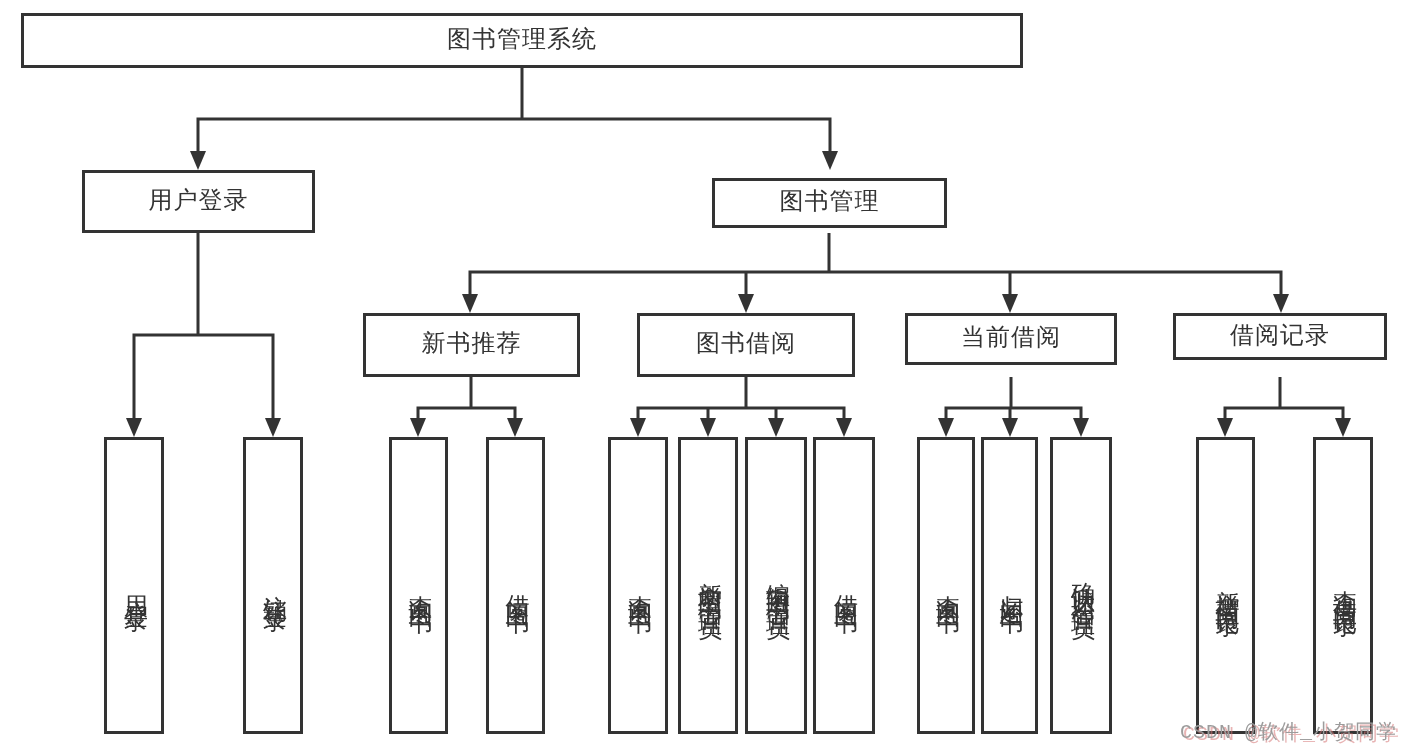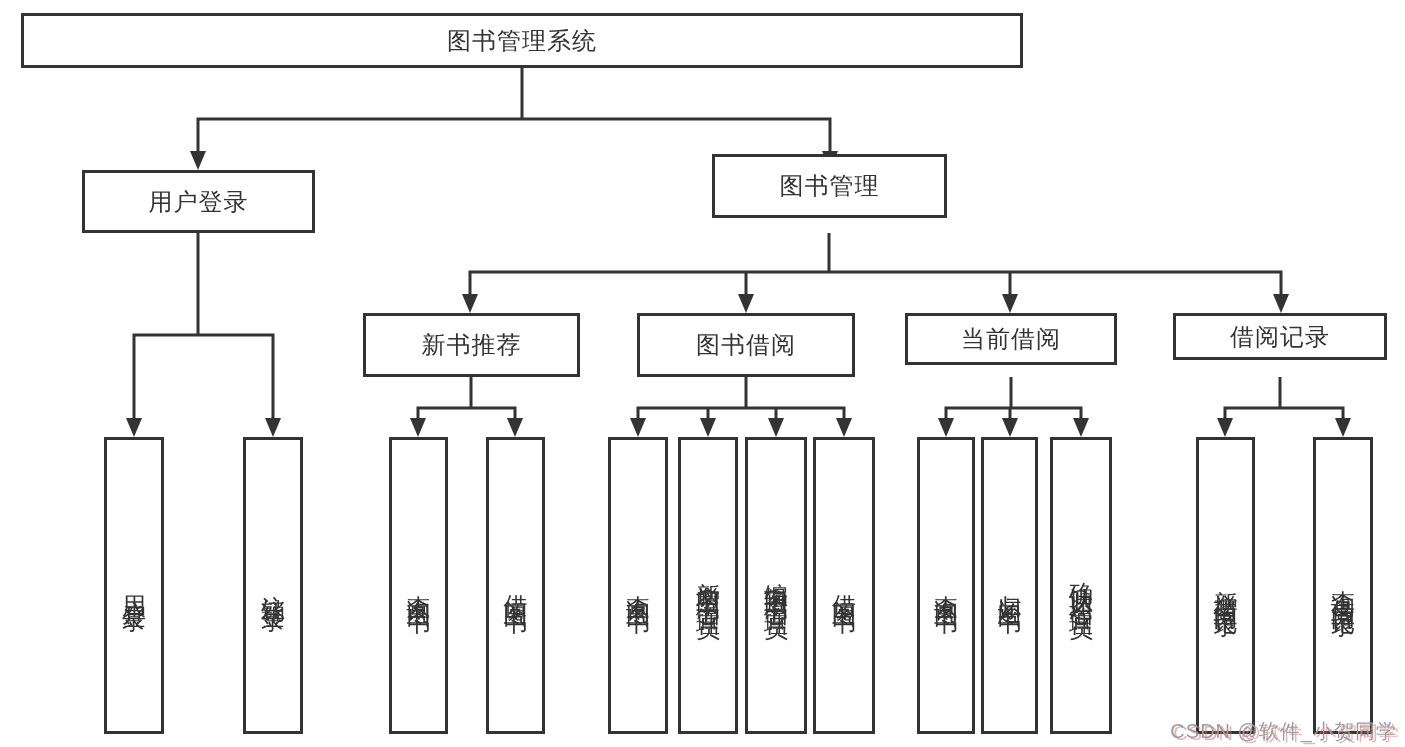--- a/index.html
+++ b/index.html
@@ -7,20 +7,21 @@
     padding: 0;
     background: #ffffff;
     font-family: "Liberation Sans", sans-serif;
   }
   #stage {
     position: relative;
     width: 1405px;
     height: 747px;
     background: #ffffff;
     overflow: hidden;
+    font-family: Liberation Mono, monospace;
   }
   #connector-svg {
     position: absolute;
     left: 0;
     top: 0;
     z-index: 0;
   }
   .node {
     position: absolute;
     box-sizing: border-box;
@@ -107,21 +108,21 @@
     </g>
   </svg>
 
   <div class="node h" style="left:21px; top:13px; width:1002px; height:55px">
     <span>图书管理系统</span>
   </div>
 
   <div class="node h" style="left:82px; top:170px; width:233px; height:63px">
     <span>用户登录</span>
   </div>
-  <div class="node h" style="left:712px; top:154px; width:235px; height:64px">
+  <div class="node h" style="left:712px; top:178px; width:235px; height:50px">
     <span>图书管理</span>
   </div>
 
   <div class="node h" style="left:363px; top:313px; width:217px; height:64px">
     <span>新书推荐</span>
   </div>
   <div class="node h" style="left:637px; top:313px; width:218px; height:64px">
     <span>图书借阅</span>
   </div>
   <div class="node h" style="left:905px; top:313px; width:212px; height:52px">

